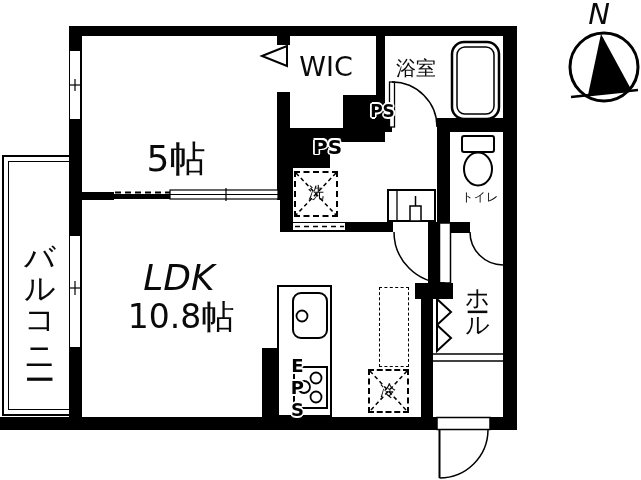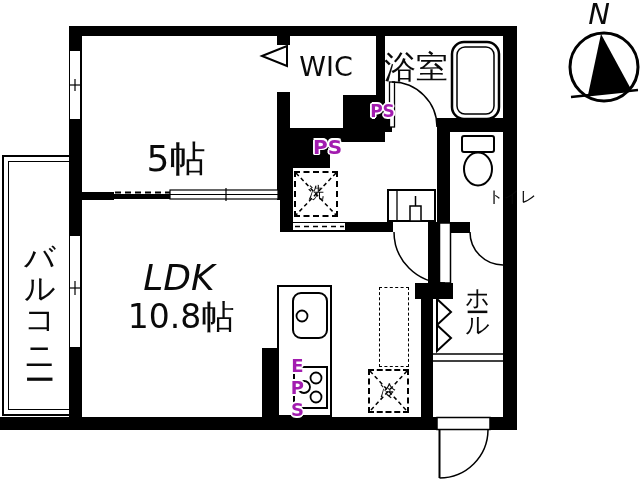--- a/index.html
+++ b/index.html
@@ -5,21 +5,21 @@
   html,body{margin:0;padding:0;background:#fff;}
   #canvas{position:relative;width:641px;height:480px;background:#ffffff;overflow:hidden;
           font-family:"DejaVu Sans",sans-serif;}
   .abs{position:absolute;box-sizing:border-box;}
   .wall{background:#000;}
   .white{background:#fff;}
   .label{position:absolute;transform:translate(-50%,-50%);white-space:nowrap;color:#0a0a0a;
          font-family:"DejaVu Sans",sans-serif;line-height:1.05;}
   .vtext{writing-mode:vertical-rl;text-orientation:mixed;}
   .upright{text-orientation:upright;}
-  .hollow{color:#a21caf;font-weight:bold;
+  .hollow{color:#000000;font-weight:bold;
           text-shadow:-1.6px 0 #fff,1.6px 0 #fff,0 -1.6px #fff,0 1.6px #fff,
                       -1.1px -1.1px #fff,1.1px -1.1px #fff,-1.1px 1.1px #fff,1.1px 1.1px #fff;padding-left:43px;}
   .dashed{border:2px dashed #000;background:transparent;}
   svg{position:absolute;left:0;top:0;}
 </style>
 </head>
 <body>
 
 <div id="canvas">
 
@@ -153,22 +153,22 @@
         <polygon points="601,34 588,95 632,91" fill="#000" stroke="none"></polygon>
         <line x1="571" y1="97" x2="638" y2="90" stroke-width="2.5"></line>
       </g>
     </g>
   </svg>
 
   <div class="label" style="left:176px;top:135px;font-size:36px;margin-top:24px;">5帖</div>
   <div class="label" style="left:179px;top:278px;font-size:36px;font-weight:500;font-style:italic;">LDK</div>
   <div class="label" style="left:181px;top:317px;font-size:33px;">10.8帖</div>
   <div class="label" style="left:326px;top:67px;font-size:27px;font-weight:500;">WIC</div>
-  <div class="label" style="left:416px;top:68px;font-size:32px;">浴室</div>
-  <div class="label" style="left:480px;top:197px;font-size:16px;margin-left:32px;">トイレ</div>
+  <div class="label" style="left:416px;top:68px;font-size:20px;">浴室</div>
+  <div class="label" style="left:480px;top:197px;font-size:12px;">トイレ</div>
   <div class="label vtext" style="left:477px;top:300px;font-size:24px;">ホール</div>
   <div class="label vtext" style="left:40px;top:293px;font-size:31px;">バルコニー</div>
   <div class="label" style="left:316px;top:193px;font-size:16px;">洗</div>
   <div class="label" style="left:388px;top:391px;font-size:16px;">冷</div>
   <div class="label hollow" style="left:361px;top:112px;font-size:17px;">PS</div>
   <div class="label hollow" style="left:306px;top:147px;font-size:20px;">PS</div>
   <div class="label hollow vtext upright" style="left:275px;top:388px;font-size:18px;letter-spacing:1px;">EPS</div>
   <div class="label" style="left:599px;top:14px;font-size:29px;font-style:italic;">N</div>
 
 </div>

